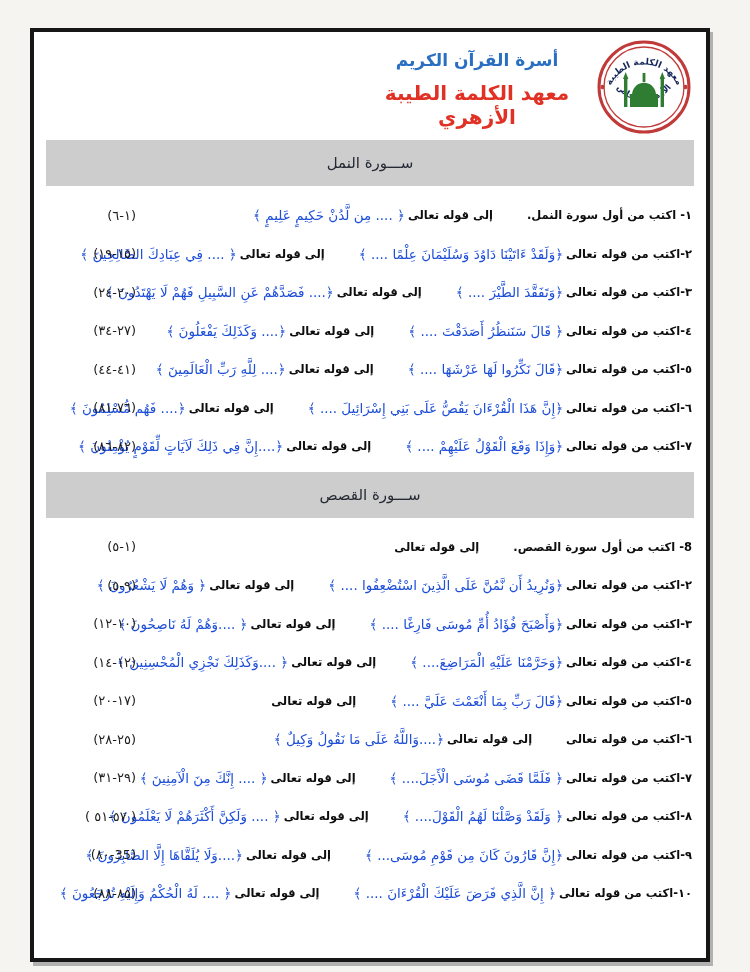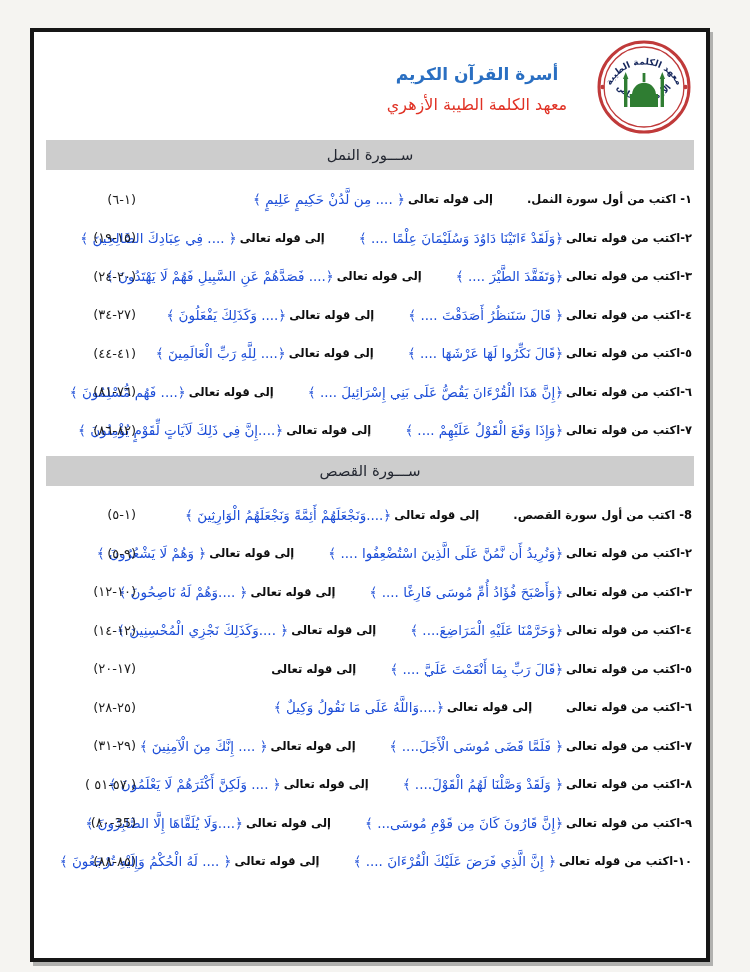--- a/index.html
+++ b/index.html
@@ -17,24 +17,24 @@
     padding:8px 10px 0 10px;
   }
   
   .header{display:flex;direction:rtl;align-items:center;height:94px;}
   .logo-wrap{width:104px;display:flex;justify-content:center;}
   .title-block{flex:1;text-align:center;direction:rtl;}
   .title-line1{font-size:21px;font-weight:bold;color:#0c0c0c;}
   .title-line2{font-size:19px;font-weight:bold;color:#0c0c0c;margin-top:8px;}
   .org-block{width:230px;text-align:center;direction:rtl;padding-top:4px;}
   .org-line1{color:var(--accent-blue,#2a6fc2);font-weight:bold;font-size:17px;}
-  .org-line2{color:var(--accent-red,#e03124);font-weight:normal;font-size:16px;margin-top:11px;}
+  .org-line2{color:var(--accent-red,#e03124);font-weight:bold;font-size:20px;margin-top:11px;}
   
   .section-bar{
-    background:var(--bar-bg,#cdcdcd);height:30px;margin:6px 2px 10px 2px;
+    background:var(--bar-bg,#cdcdcd);height:46px;margin:6px 2px 10px 2px;
     display:flex;align-items:center;justify-content:center;
   }
   .section-title{font-size:15px;color:#242832;}
   
   .rows{direction:rtl;padding:0 4px 0 0;}
   .row{
     display:flex;direction:rtl;align-items:center;justify-content:space-between;
     height:38.5px;
   }
   .row-content{
@@ -193,21 +193,20 @@
         <span class="section-title">ســـورة القصص</span>
       </div>
       <div class="rows">
         <div class="row">
           <div class="row-content">
             <span class="grp">
               <span class="num">8- اكتب من أول سورة القصص.</span>
             </span>
             <span class="grp">
               <span class="num">إلى قوله تعالى</span>
-              <span class="quote">﴿....وَنَجْعَلَهُمْ أَئِمَّةً وَنَجْعَلَهُمُ الْوَارِثِينَ ﴾</span>
             </span>
           </div>
           <span class="range">(٥-١)</span>
         </div>
         <div class="row">
           <div class="row-content">
             <span class="grp">
               <span class="num">٢-اكتب من قوله تعالى</span>
               <span class="quote">﴿وَنُرِيدُ أَن نَّمُنَّ عَلَى الَّذِينَ اسْتُضْعِفُوا .... ﴾</span>
             </span>

